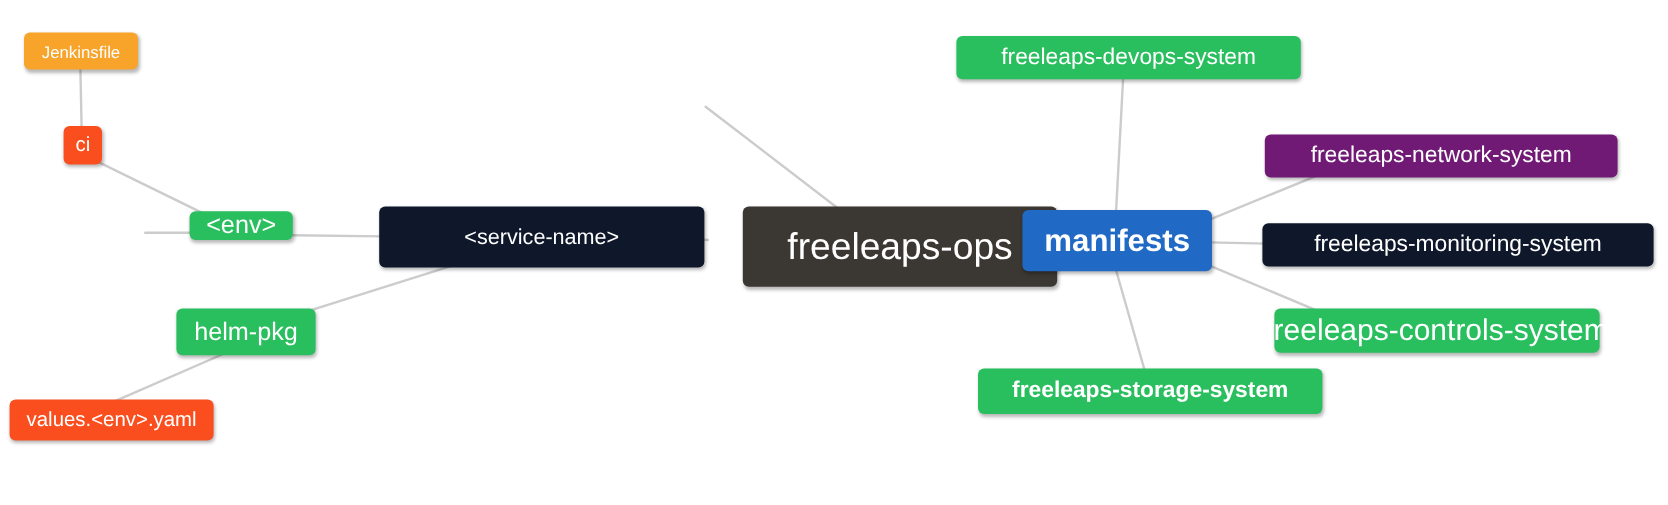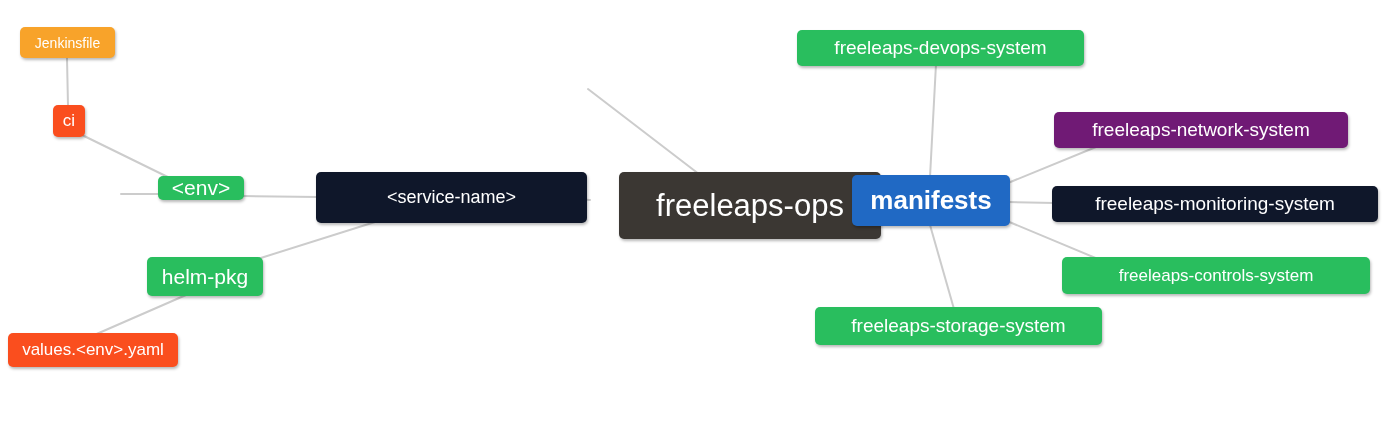--- a/index.html
+++ b/index.html
@@ -80,17 +80,17 @@
   <div class="node" style="left: 584px; top: 172px; width: 262px; height: 67px; font-size: 31px; background-color: rgb(59, 55, 51); margin-left: 35px;">freeleaps-ops</div>
 
   <div class="node" style="left: 852px; top: 175px; width: 158px; height: 51px; font-size: 26px; background-color: rgb(32, 105, 196); font-weight: bold;">manifests</div>
 
   <div class="node" style="left: 797px; top: 30px; width: 287px; height: 36px; font-size: 19px; background-color: rgb(41, 190, 94);">freeleaps-devops-system</div>
 
   <div class="node" style="left: 1054px; top: 112px; width: 294px; height: 36px; font-size: 19px; background-color: #701a75;">freeleaps-network-system</div>
 
   <div class="node" style="left: 1052px; top: 186px; width: 326px; height: 36px; font-size: 19px; background-color: #0f172a;">freeleaps-monitoring-system</div>
 
-  <div class="node" style="left: 1062px; top: 257px; width: 308px; height: 37px; font-size: 17px; background-color: rgb(41, 190, 94); text-align: center;">freeleaps-controls-system</div>
+  <div class="node" style="left: 1062px; top: 257px; width: 271px; height: 37px; font-size: 25px; background-color: rgb(41, 190, 94); text-align: center;">freeleaps-controls-system</div>
 
-  <div class="node" style="left: 815px; top: 307px; width: 287px; height: 38px; font-size: 19px; background-color: rgb(41, 190, 94);">freeleaps-storage-system</div>
+  <div class="node" style="left: 815px; top: 307px; width: 287px; height: 38px; font-size: 19px; background-color: rgb(41, 190, 94); font-weight: bold;">freeleaps-storage-system</div>
 
 </div>
 
 </body></html>

